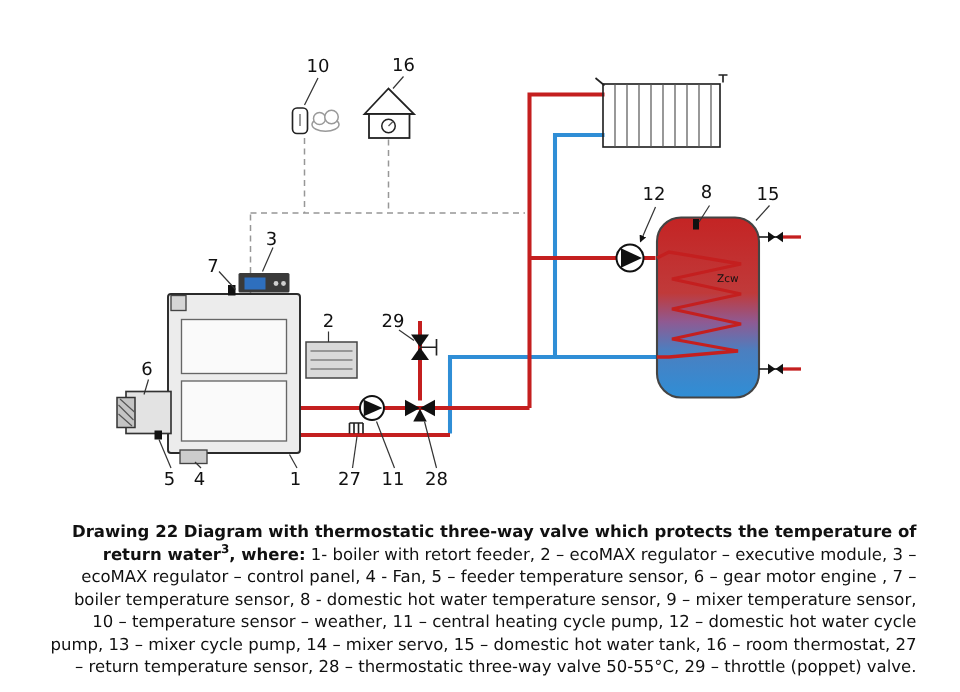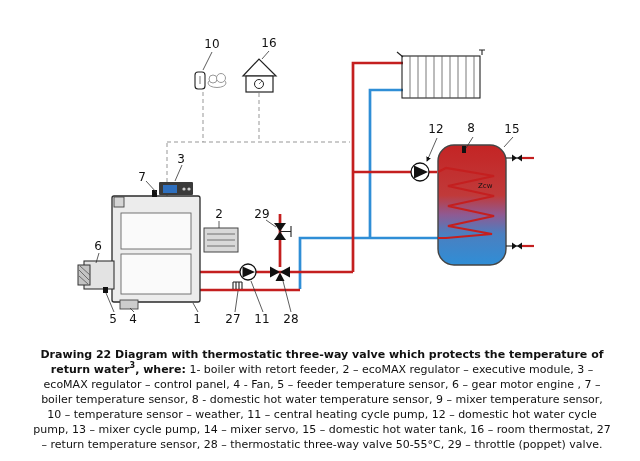--- a/index.html
+++ b/index.html
@@ -12,21 +12,21 @@
   .pb{stroke:var(--return,#2f8ed6);stroke-width:2.7;fill:none;}
   .ln{stroke:var(--outline,#222);stroke-width:1.1;fill:none;}
   .lnthin{stroke:#555;stroke-width:0.8;fill:none;}
   .ld{stroke:#333;stroke-width:0.8;fill:none;}
   .dash{stroke:var(--dashed,#979797);stroke-width:1;stroke-dasharray:4 3;fill:none;}
   .blk{fill:#111;stroke:none;}
   .screen{fill:var(--panel_screen,#2e6fbe);}
   .boilerbody{fill:var(--boiler_fill,#ececec);stroke:#2a2a2a;stroke-width:1.3;}
   .modbody{fill:var(--module_fill,#d9d9d9);stroke:#444;stroke-width:1;}
   .caption{position:absolute;left:33px;top:347px;width:578px;
-           font-size:11px;line-height:15px;color:#111;text-align:center;}
+           font-size:11px;line-height:15px;color:#111;text-align:right;}
   .caption .b{font-weight:bold;}
   .caption sup{font-size:8px;line-height:0;}
 </style>
 </head>
 <body>
 
 <div class="stage">
 
   <svg width="640" height="345" viewBox="0 0 640 345">
     <defs>

